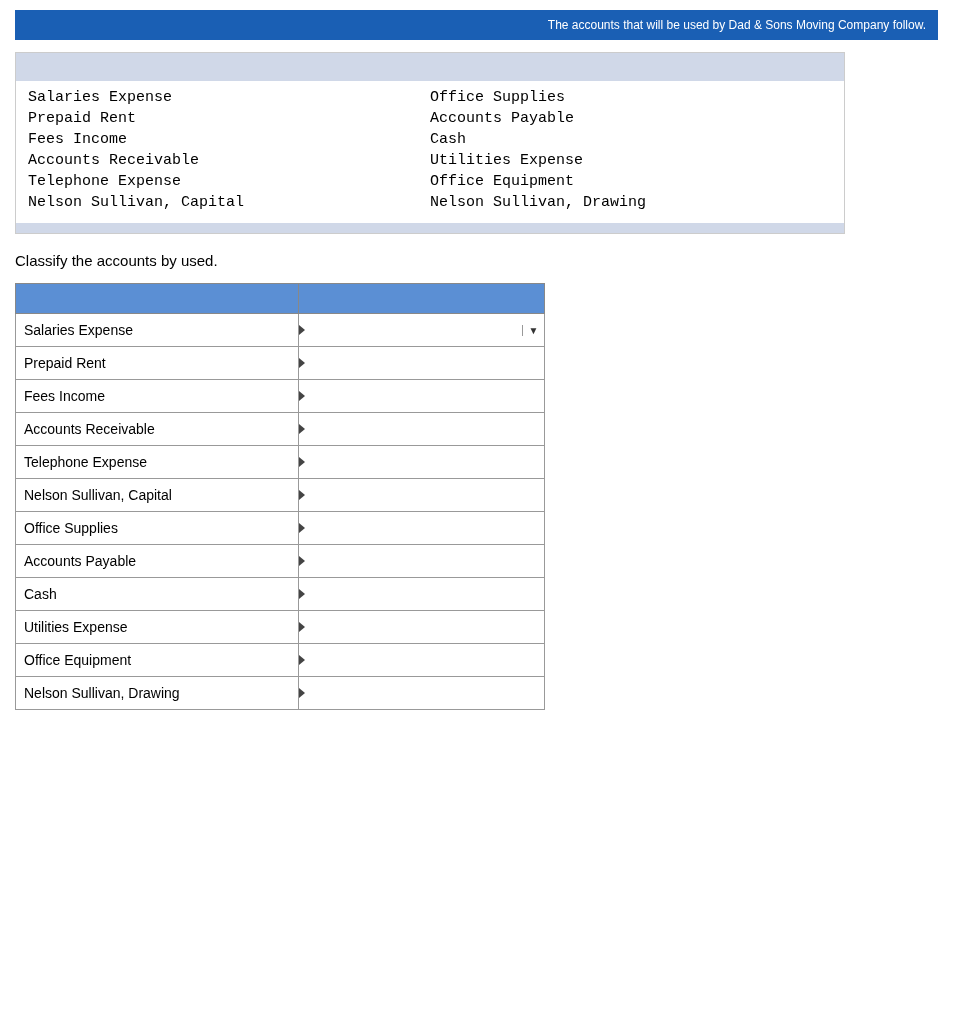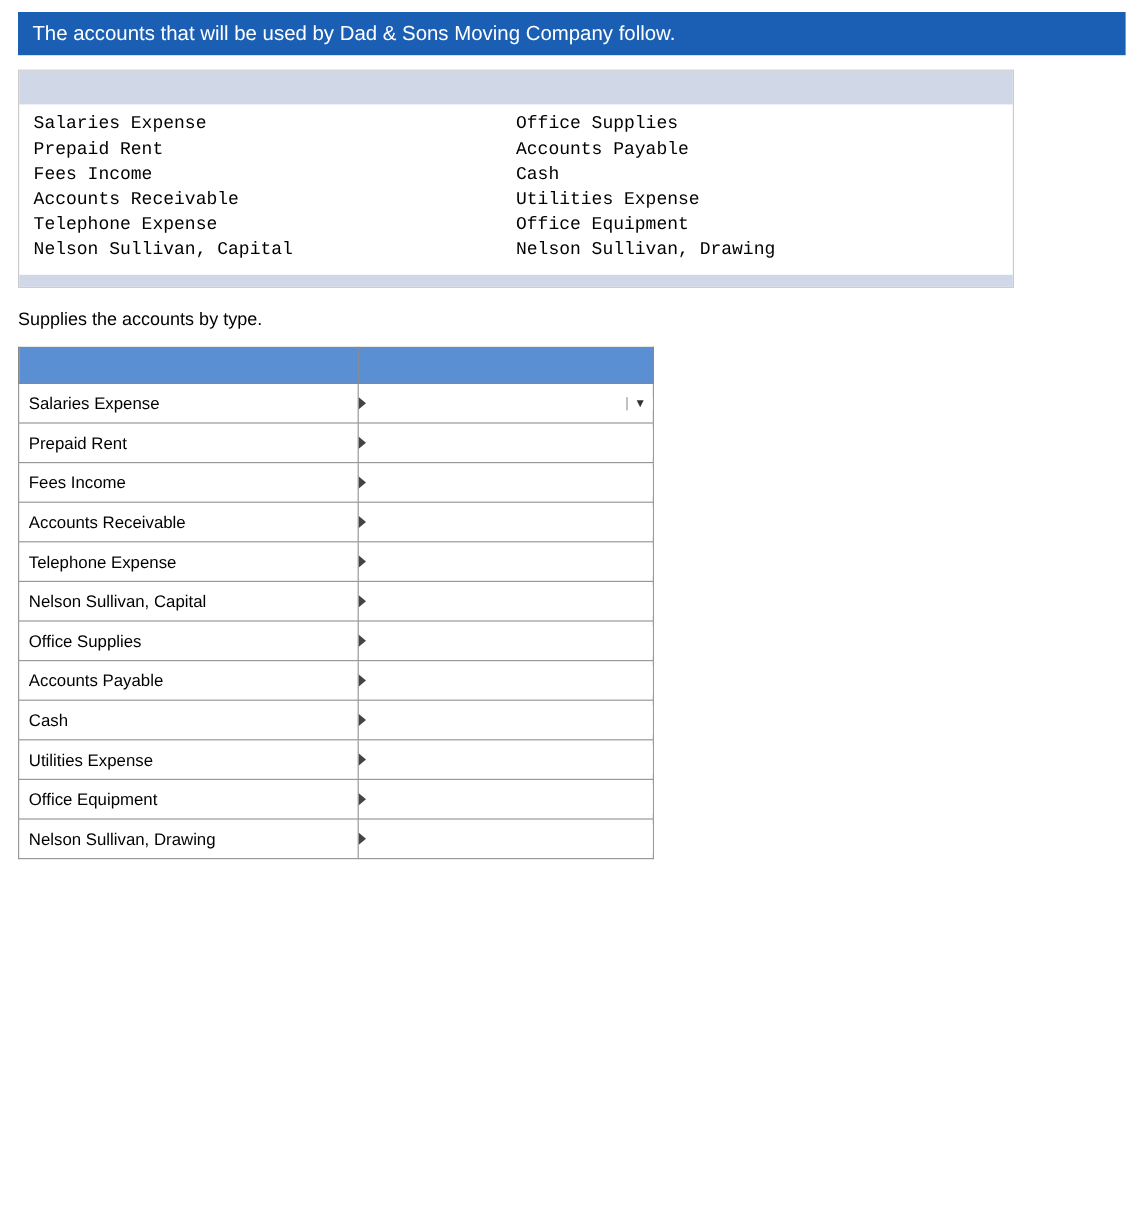--- a/index.html
+++ b/index.html
@@ -14,25 +14,26 @@
       padding: 10px 15px;
       font-size: 15px;
       color: #000;
     }
 
     .header-banner {
       background-color: #1a5fb4;
       color: #ffffff;
       padding: 8px 12px;
       font-family: Arial, sans-serif;
-      font-size: 17px;
+      font-size: 12px;
       font-weight: normal;
       margin-bottom: 12px;
       display: inline-block;
       width: 100%;
+      text-align: right;
     }
 
     .accounts-table-container {
       border: 1px solid #ccc;
       margin-bottom: 18px;
       width: 830px;
     }
 
     .accounts-table-header {
       background-color: #d0d8e8;
@@ -154,21 +155,21 @@
     <div class="account-item">Utilities Expense</div>
     <div class="account-item">Telephone Expense</div>
     <div class="account-item">Office Equipment</div>
     <div class="account-item">Nelson Sullivan, Capital</div>
     <div class="account-item">Nelson Sullivan, Drawing</div>
   </div>
   <div class="accounts-table-footer"></div>
 </div>
 
 
-<p class="classify-text">Supplies the accounts by type.</p>
+<p class="classify-text">Classify the accounts by used.</p>
 
 
 <table class="classify-table">
   <colgroup>
     <col class="label-col">
     <col class="input-col">
   </colgroup>
   <thead>
     <tr class="col-header-row">
       <td></td>

